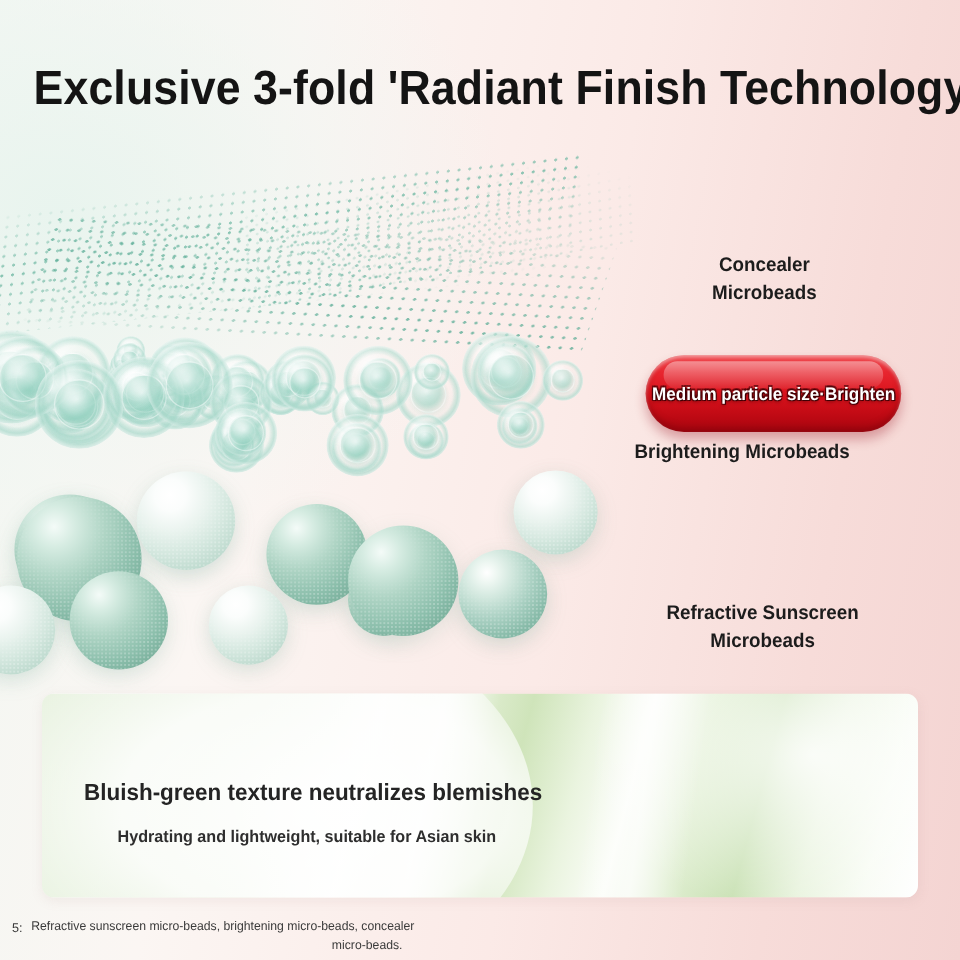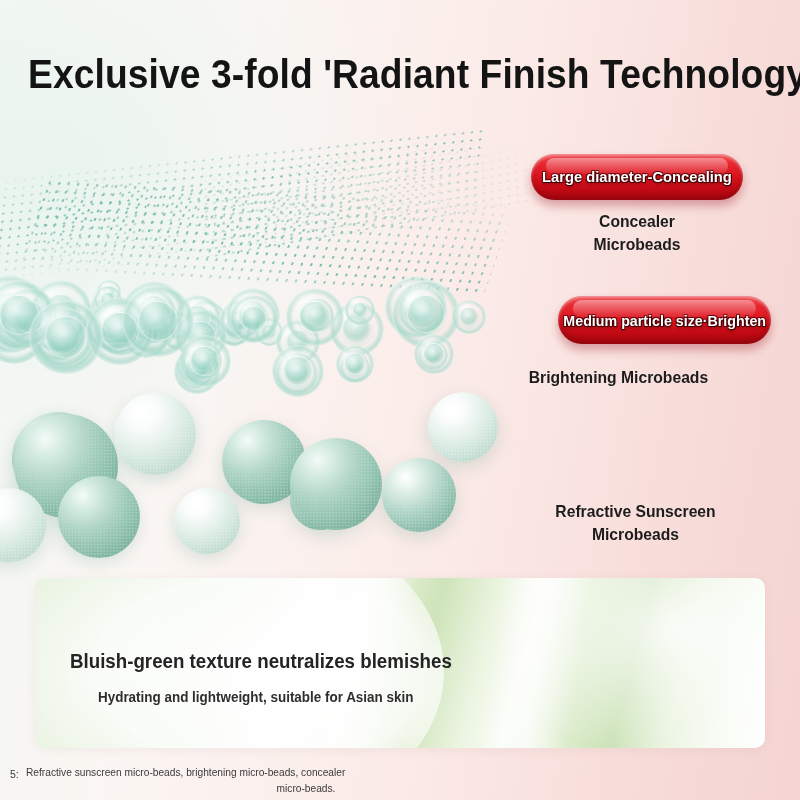--- a/index.html
+++ b/index.html
@@ -115,21 +115,21 @@
     text-shadow:
        1px  1px 0 rgba(60,0,5,.95),
       -1px  1px 0 rgba(60,0,5,.65),
        1px -1px 0 rgba(60,0,5,.65),
       -1px -1px 0 rgba(60,0,5,.65),
        0 2px 3px rgba(60,0,5,.55);
     transform:scaleX(.95);
   }
   #pill-1{left:531px;top:154px;width:212px;height:46px;}
   #pill-1 .pill-label{font-size:15.5px;}
-  #pill-2{left:558px;top:296px;width:213px;height:48px;}
+  #pill-2{left:538px;top:296px;width:213px;height:64px;}
   #pill-2 .pill-label{font-size:15px;}
   #pill-3{left:531px;top:439px;width:212px;height:48px;}
   #pill-3 .pill-label{font-size:15px;}
 
   .caption{
     position:absolute;
     font-family:"Liberation Sans Narrow","Liberation Sans",sans-serif;
     font-weight:600;color:#1c1c1c;font-size:16.5px;line-height:1.38;
     text-align:center;transform:scaleX(.95);
   }
@@ -288,23 +288,20 @@
   <div class="sphere tex deep" style="left:14px;top:414px;width:104px;height:104px;"></div>
   <div class="sphere tex pale" style="left:114px;top:393px;width:82px;height:82px;"></div>
   <div class="sphere tex deep" style="left:222px;top:420px;width:84px;height:84px;"></div>
   <div class="sphere tex deep" style="left:290px;top:438px;width:92px;height:92px;"></div>
   <div class="sphere tex pale" style="left:428px;top:392px;width:70px;height:70px;"></div>
   <div class="sphere tex pale" style="left:-28px;top:488px;width:74px;height:74px;"></div>
   <div class="sphere tex deep" style="left:58px;top:476px;width:82px;height:82px;"></div>
   <div class="sphere tex pale" style="left:174px;top:488px;width:66px;height:66px;"></div>
   <div class="sphere tex" style="left:382px;top:458px;width:74px;height:74px;"></div>
 
-  <div class="pill" id="pill-1">
-    <span class="pill-label">Large diameter-Concealing</span>
-  </div>
   <div class="caption" id="caption-1" style="white-space:pre-line;">Concealer
 Microbeads</div>
 
   <div class="pill" id="pill-2">
     <span class="pill-label">Medium particle size·Brighten</span>
   </div>
   <div class="caption" id="caption-2" style="white-space:pre-line;">Brightening Microbeads</div>
 
   <div class="caption" id="caption-3" style="white-space:pre-line;">Refractive Sunscreen
 Microbeads</div>

